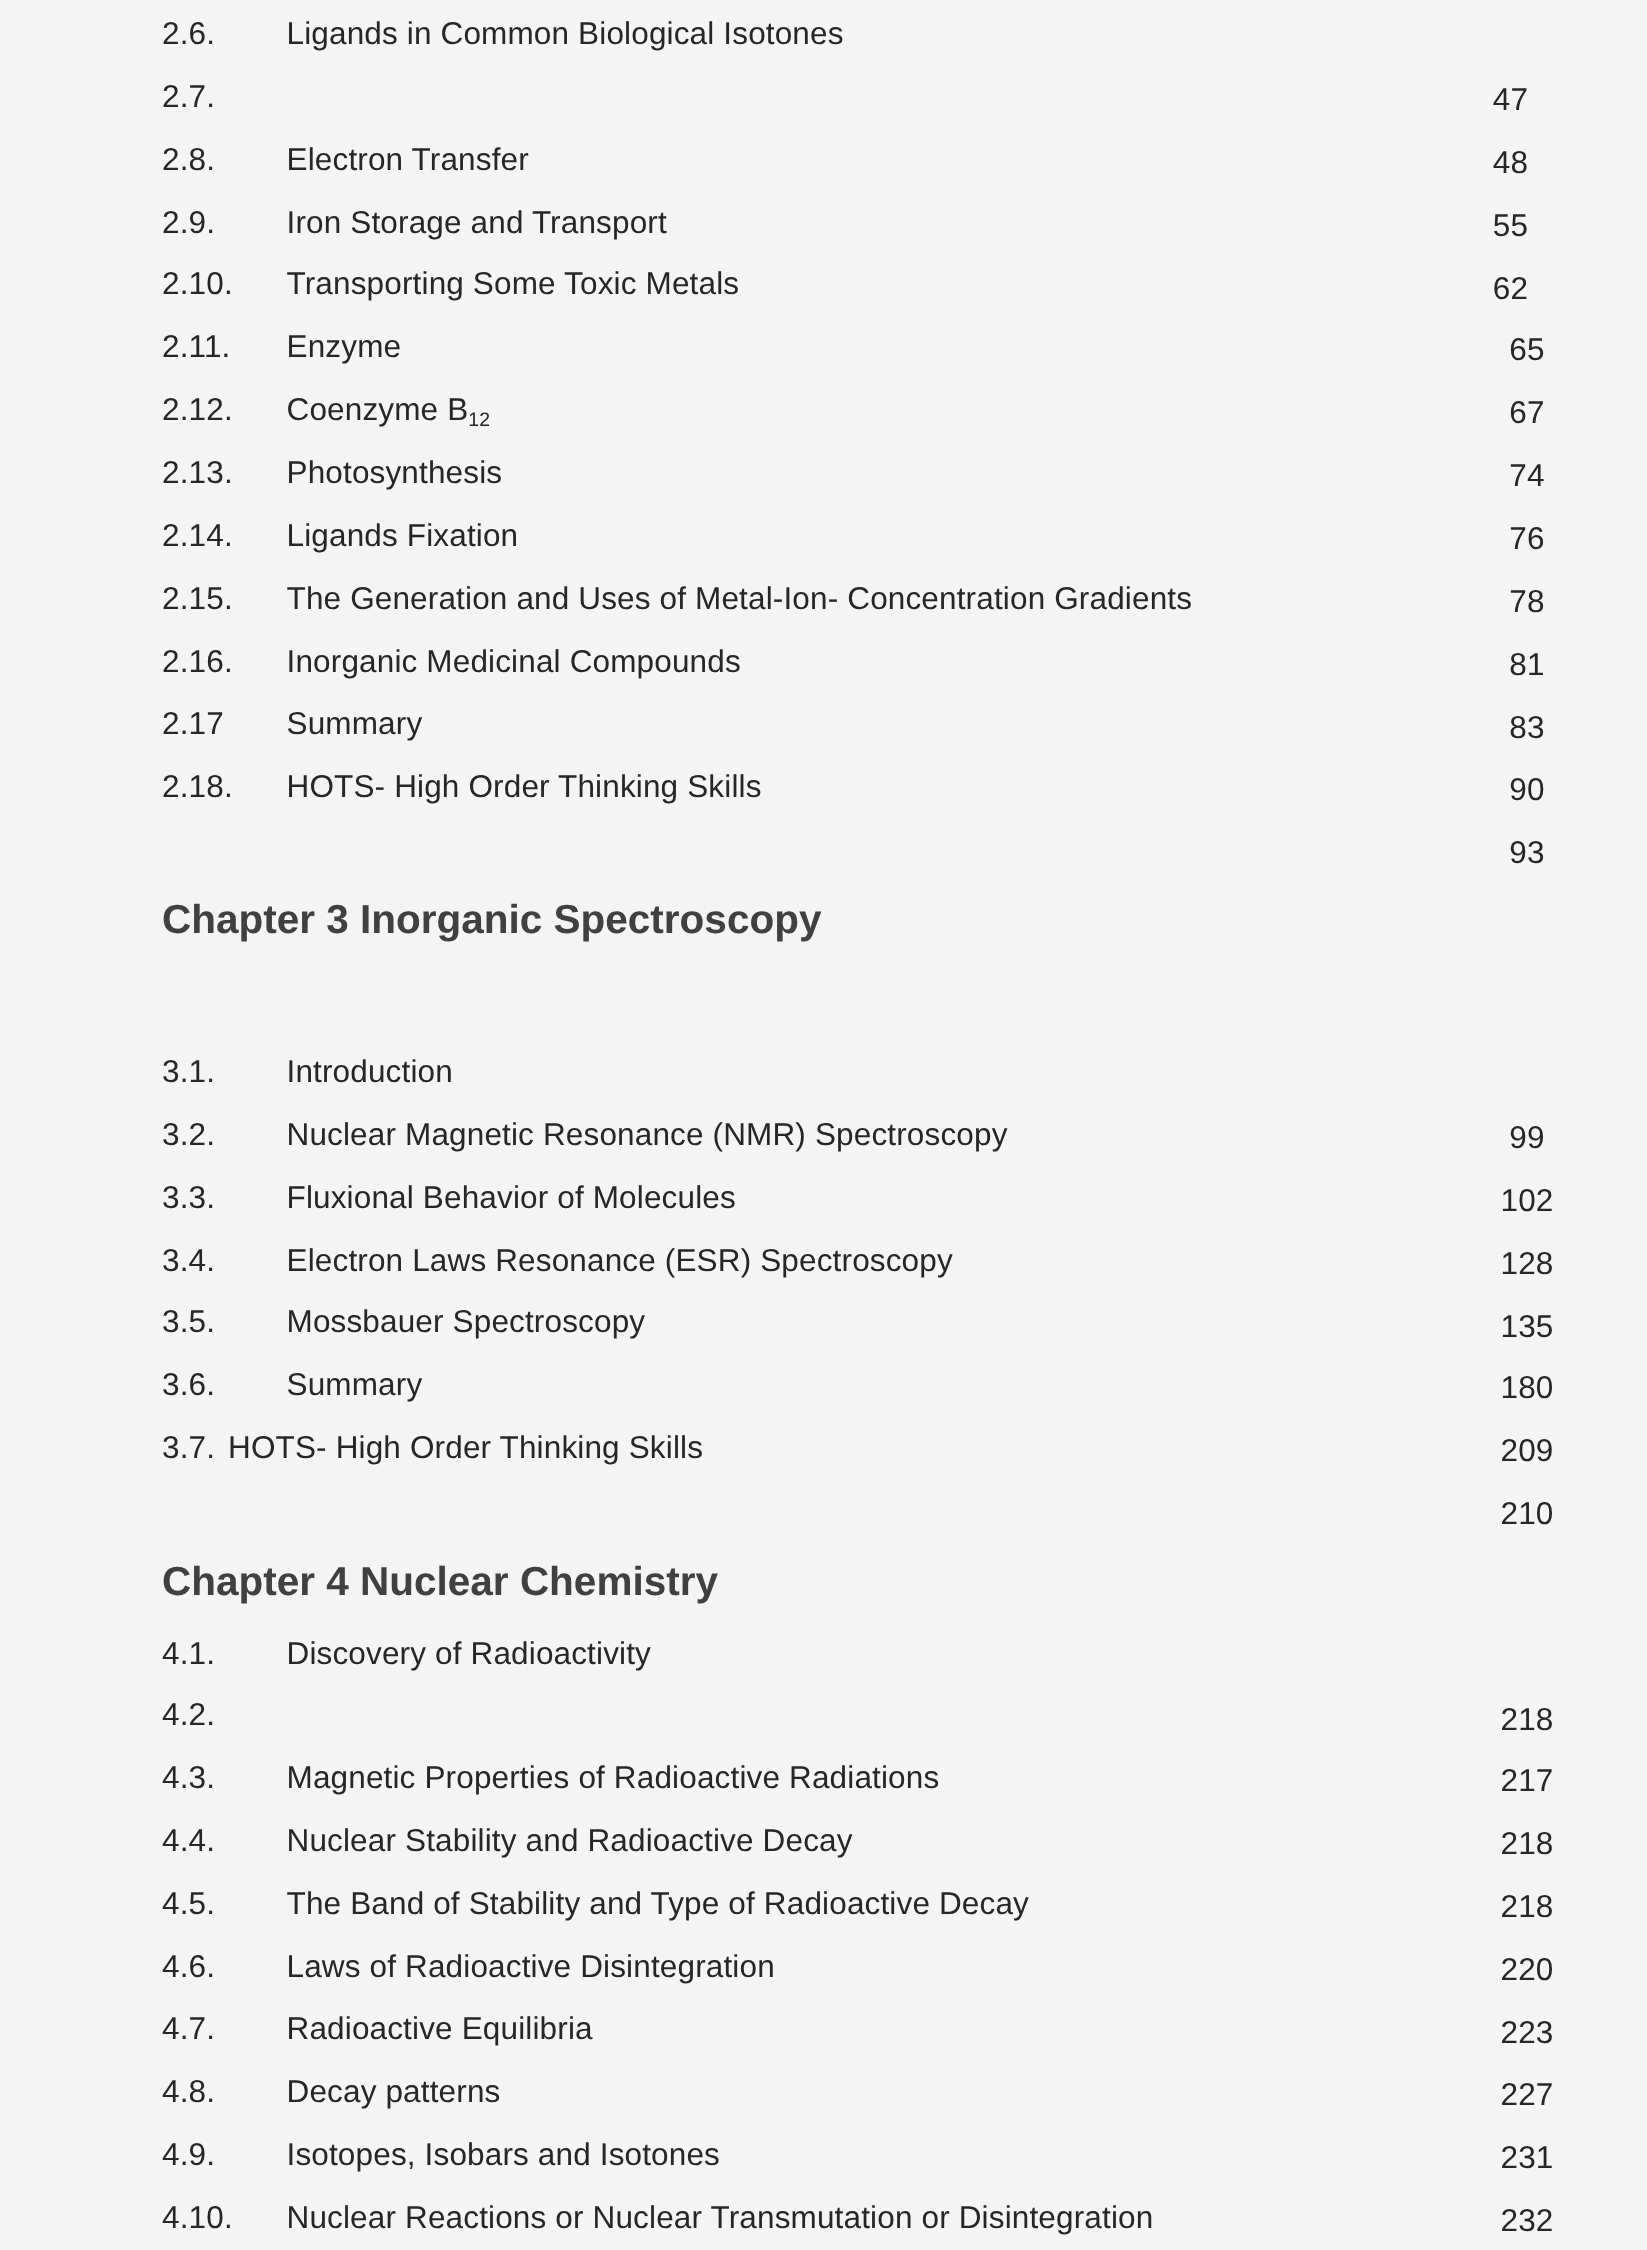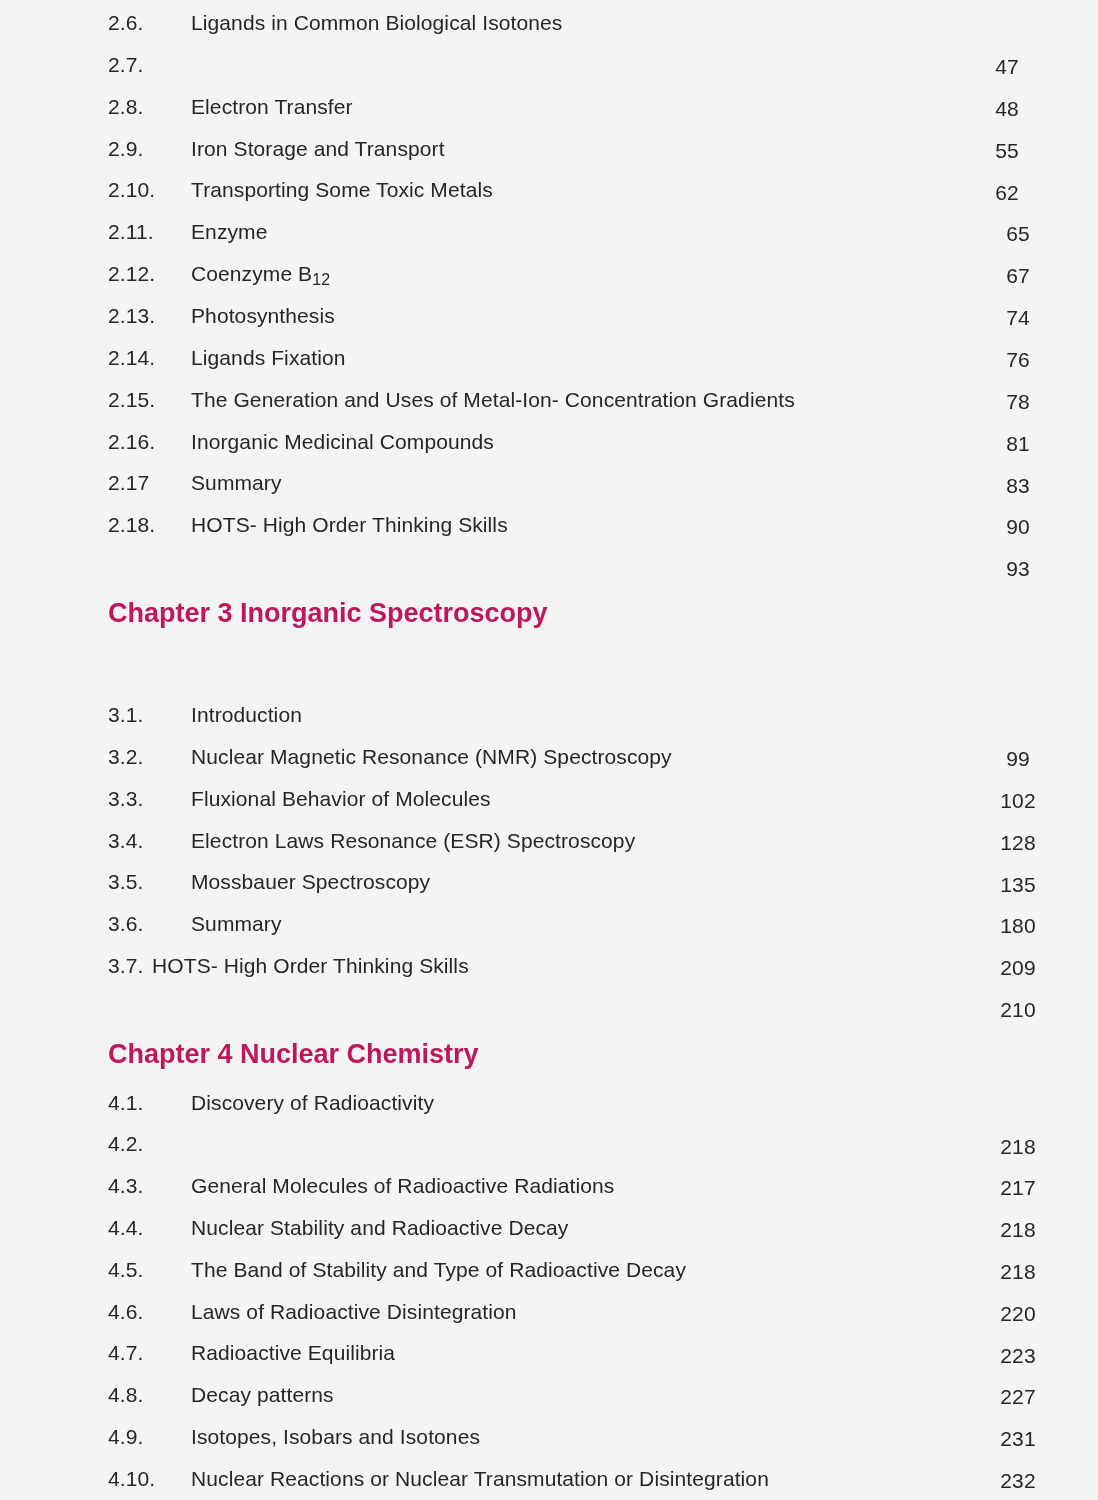--- a/index.html
+++ b/index.html
@@ -42,30 +42,30 @@
     .page {
       position: absolute;
       top: 0;
       text-align: center;
       width: 80px;
       margin-top: 44px;
     }
     .page.r1 { left: 967px; }
     .page.r2 { left: 978px; }
     sub {
-      font-size: 16px;
+      font-size: 13px;
       vertical-align: -4px;
       line-height: 0;
     }
     .chapter {
       position: absolute;
       left: 108px;
       font-size: 27px;
       font-weight: bold;
-      color: #be185d;
+      color: #404040;
       white-space: nowrap;
       height: 40px;
       line-height: 40px;
       text-align: center;
     }
   </style>
 </head>
 <body style="background: rgb(244, 244, 244); color: rgb(38, 38, 38);">
 
 <div>
@@ -182,21 +182,21 @@
     <span class="num">4.1.</span>
     <span class="title">Discovery of Radioactivity</span>
     <span class="page r2">218</span>
   </div>
   <div class="row" style="top:1124px">
     <span class="num">4.2.</span>
     <span class="page r2">217</span>
   </div>
   <div class="row" style="top:1166px">
     <span class="num">4.3.</span>
-    <span class="title">General Molecules of Radioactive Radiations</span>
+    <span class="title">Magnetic Properties of Radioactive Radiations</span>
     <span class="page r2">218</span>
   </div>
   <div class="row" style="top:1208px">
     <span class="num">4.4.</span>
     <span class="title">Nuclear Stability and Radioactive Decay</span>
     <span class="page r2">218</span>
   </div>
   <div class="row" style="top:1250px">
     <span class="num">4.5.</span>
     <span class="title">The Band of Stability and Type of Radioactive Decay</span>

